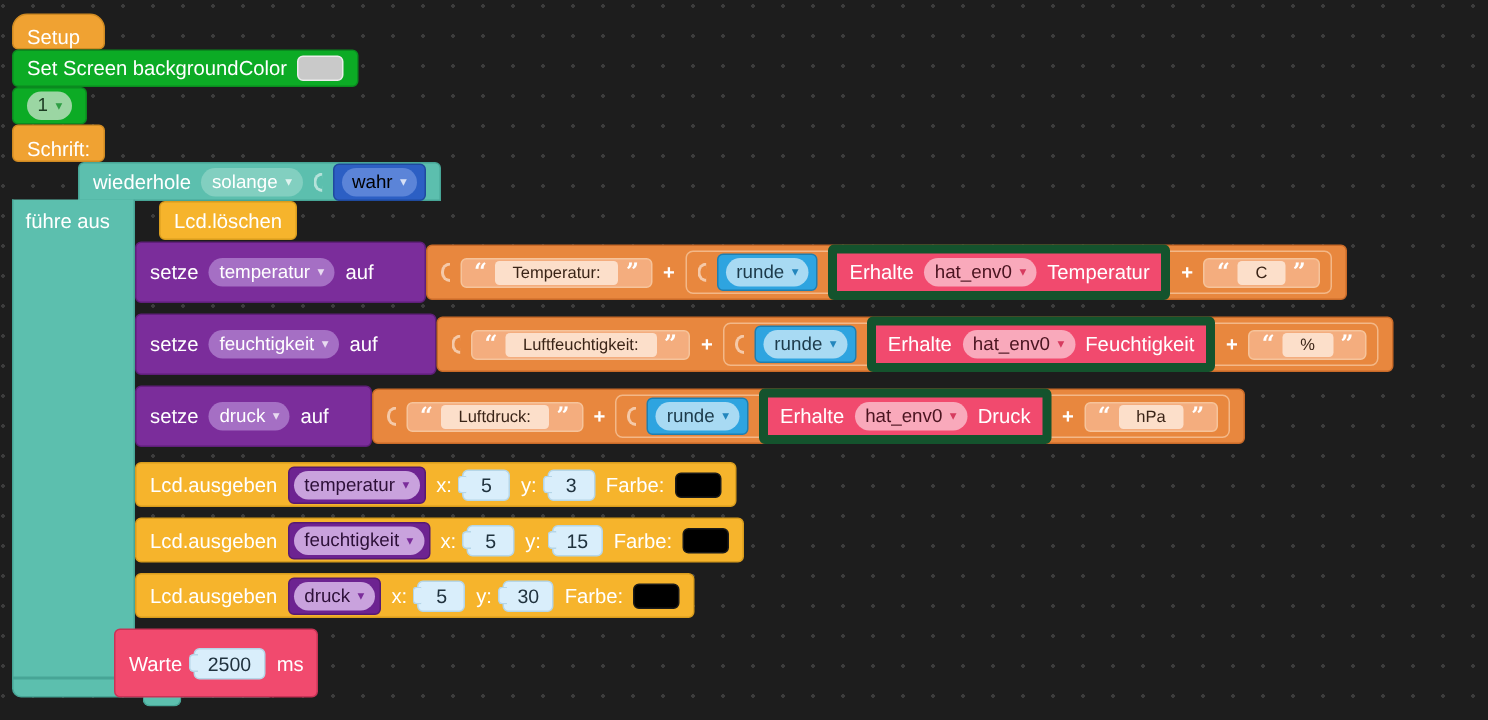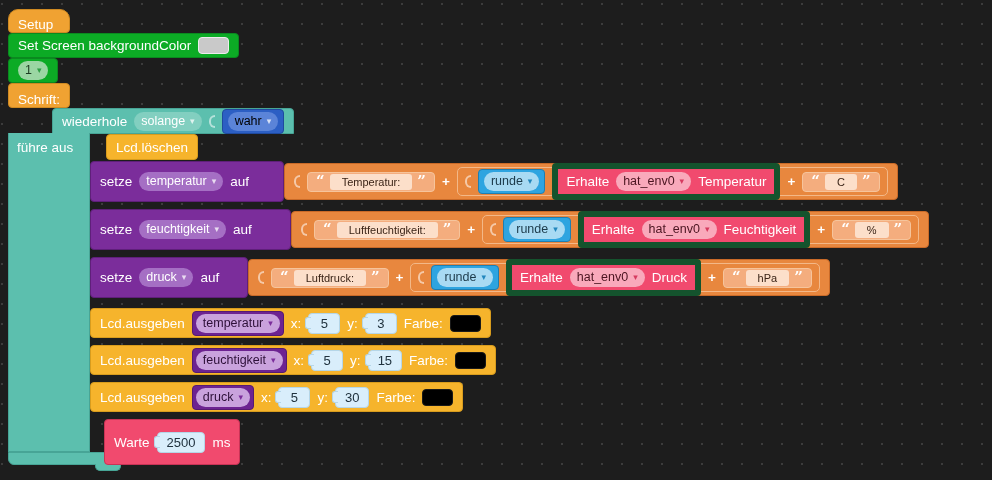--- a/index.html
+++ b/index.html
@@ -279,17 +279,17 @@
     </span>
   </span>
   <span class="label">x:</span>
   <span class="num">5</span>
   <span class="label">y:</span>
   <span class="num">30</span>
   <span class="label">Farbe:</span>
   <span class="swatch swatch-black"></span>
 </div>
 
-<div class="block b-pink" style="left:104px;top:419px;height:46px;">
+<div class="block b-pink" style="left:76px;top:419px;height:46px;">
   <span class="label">Warte</span>
   <span class="num">2500</span>
   <span class="label">ms</span>
 </div>
 
 </body></html>

